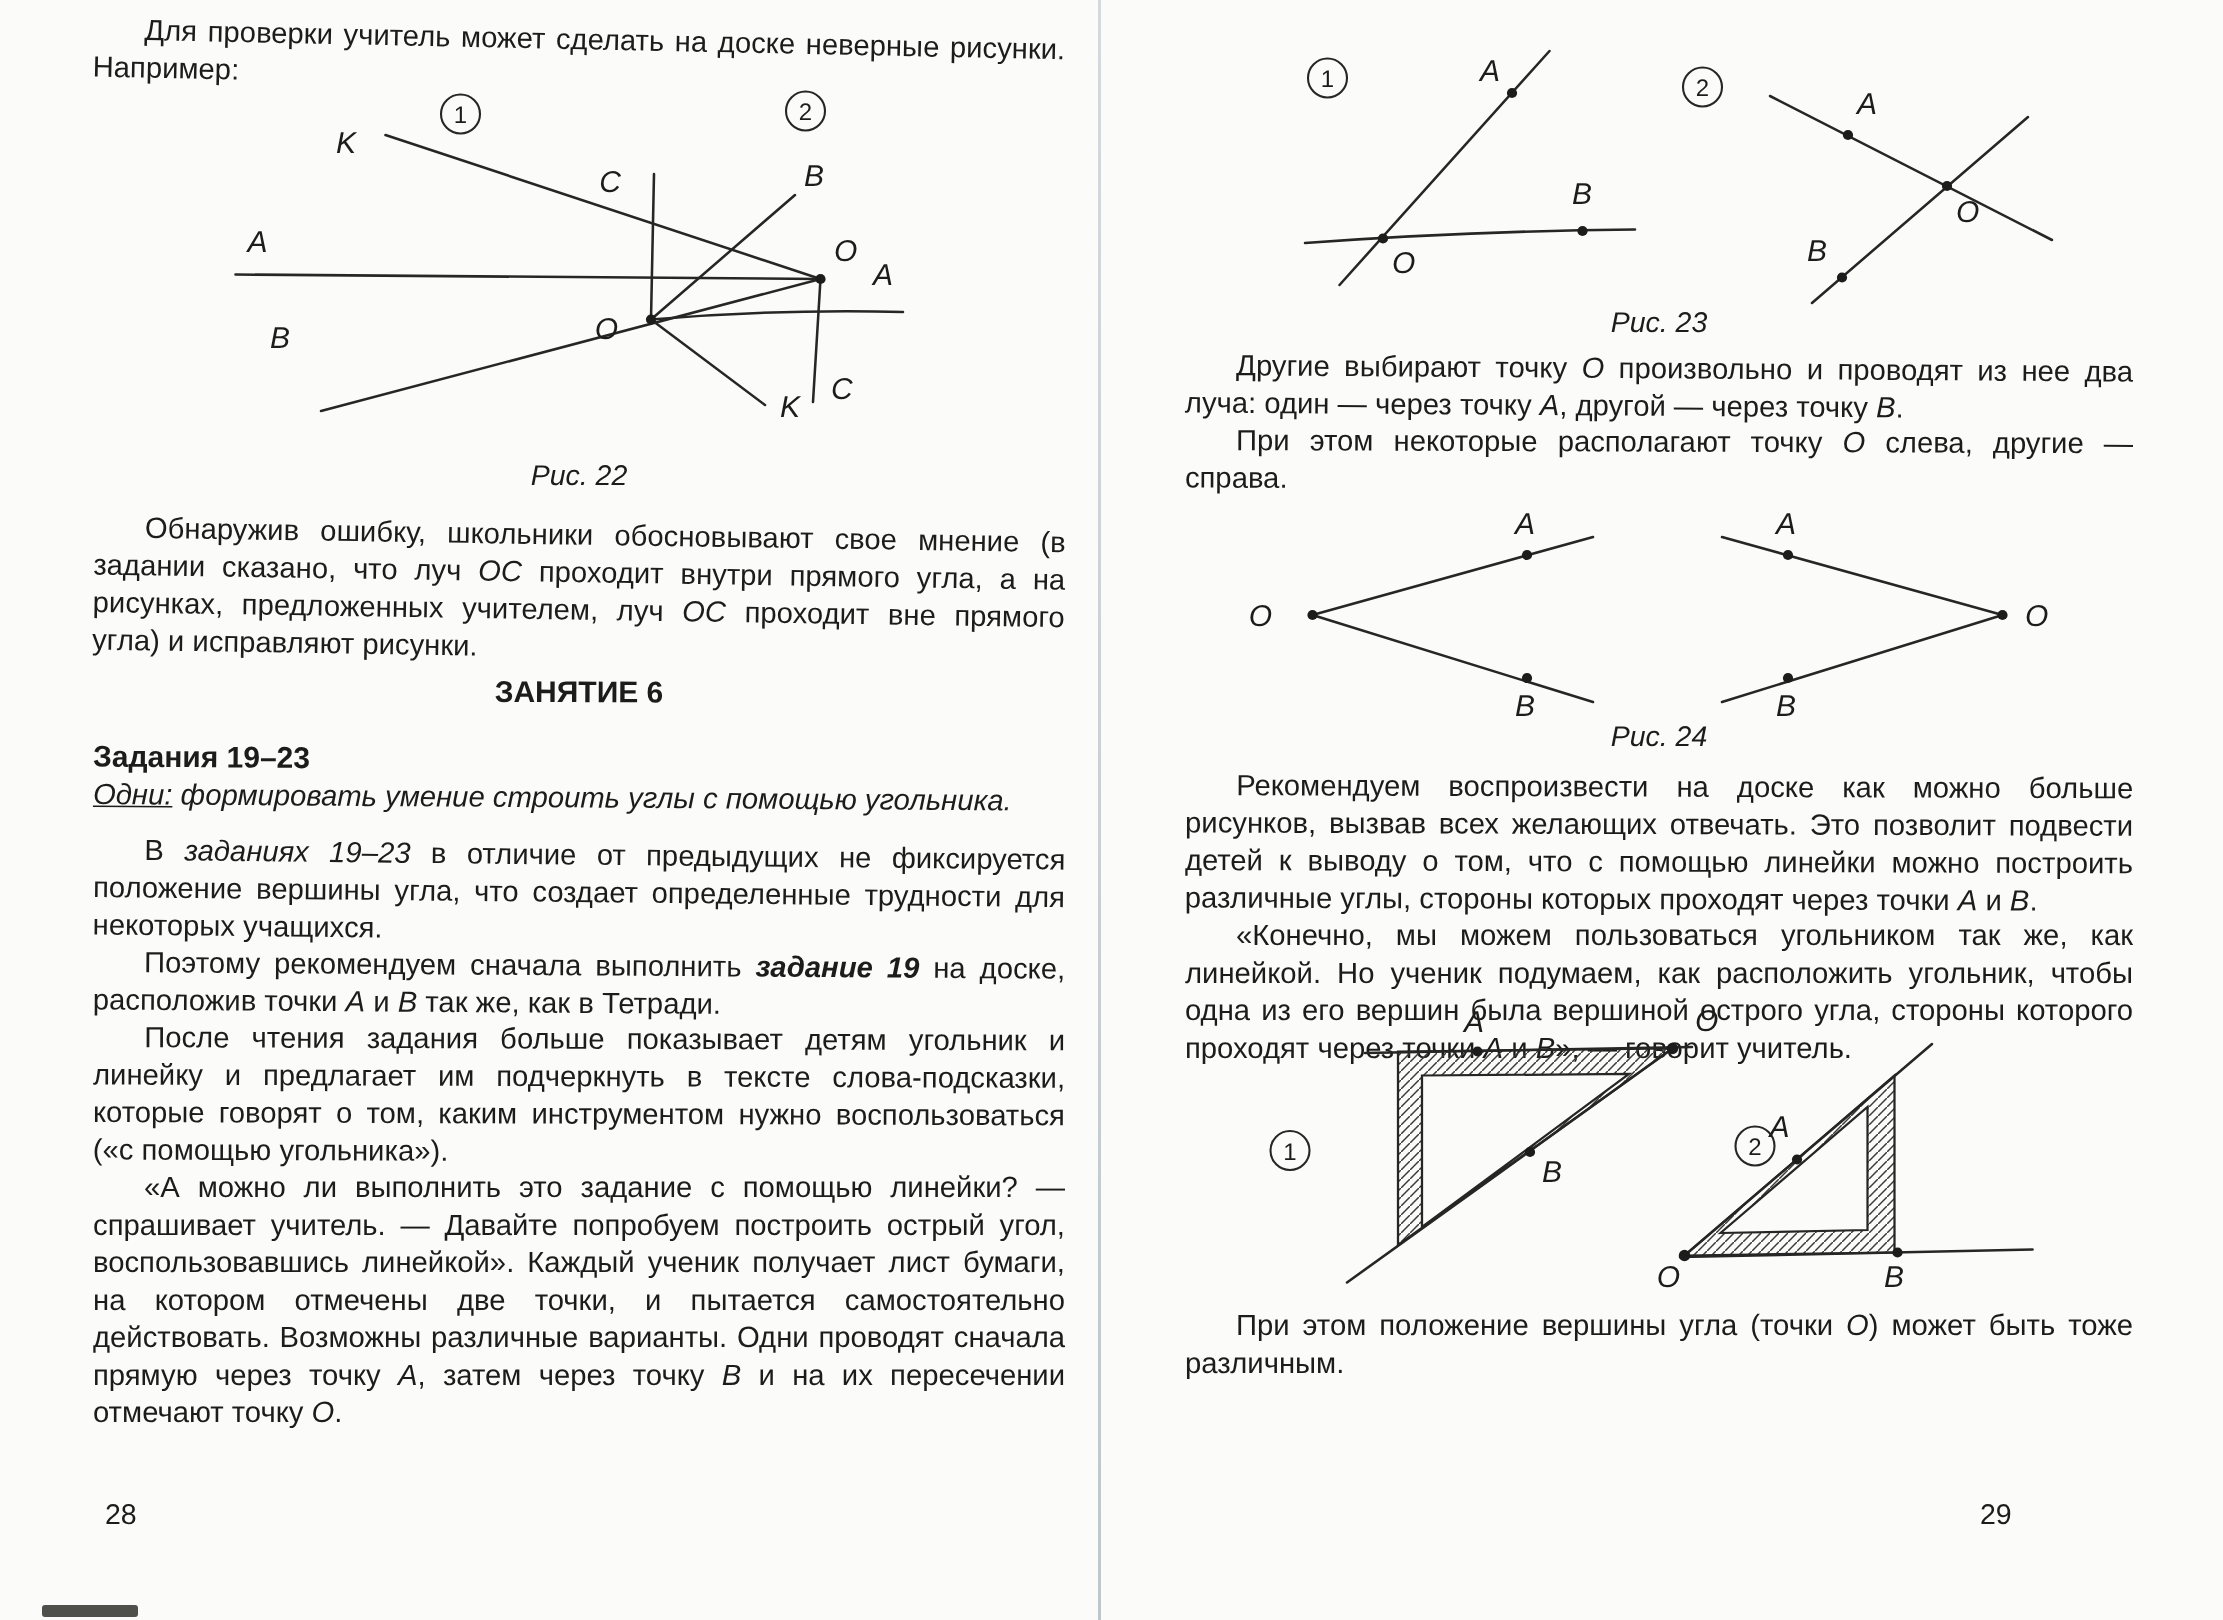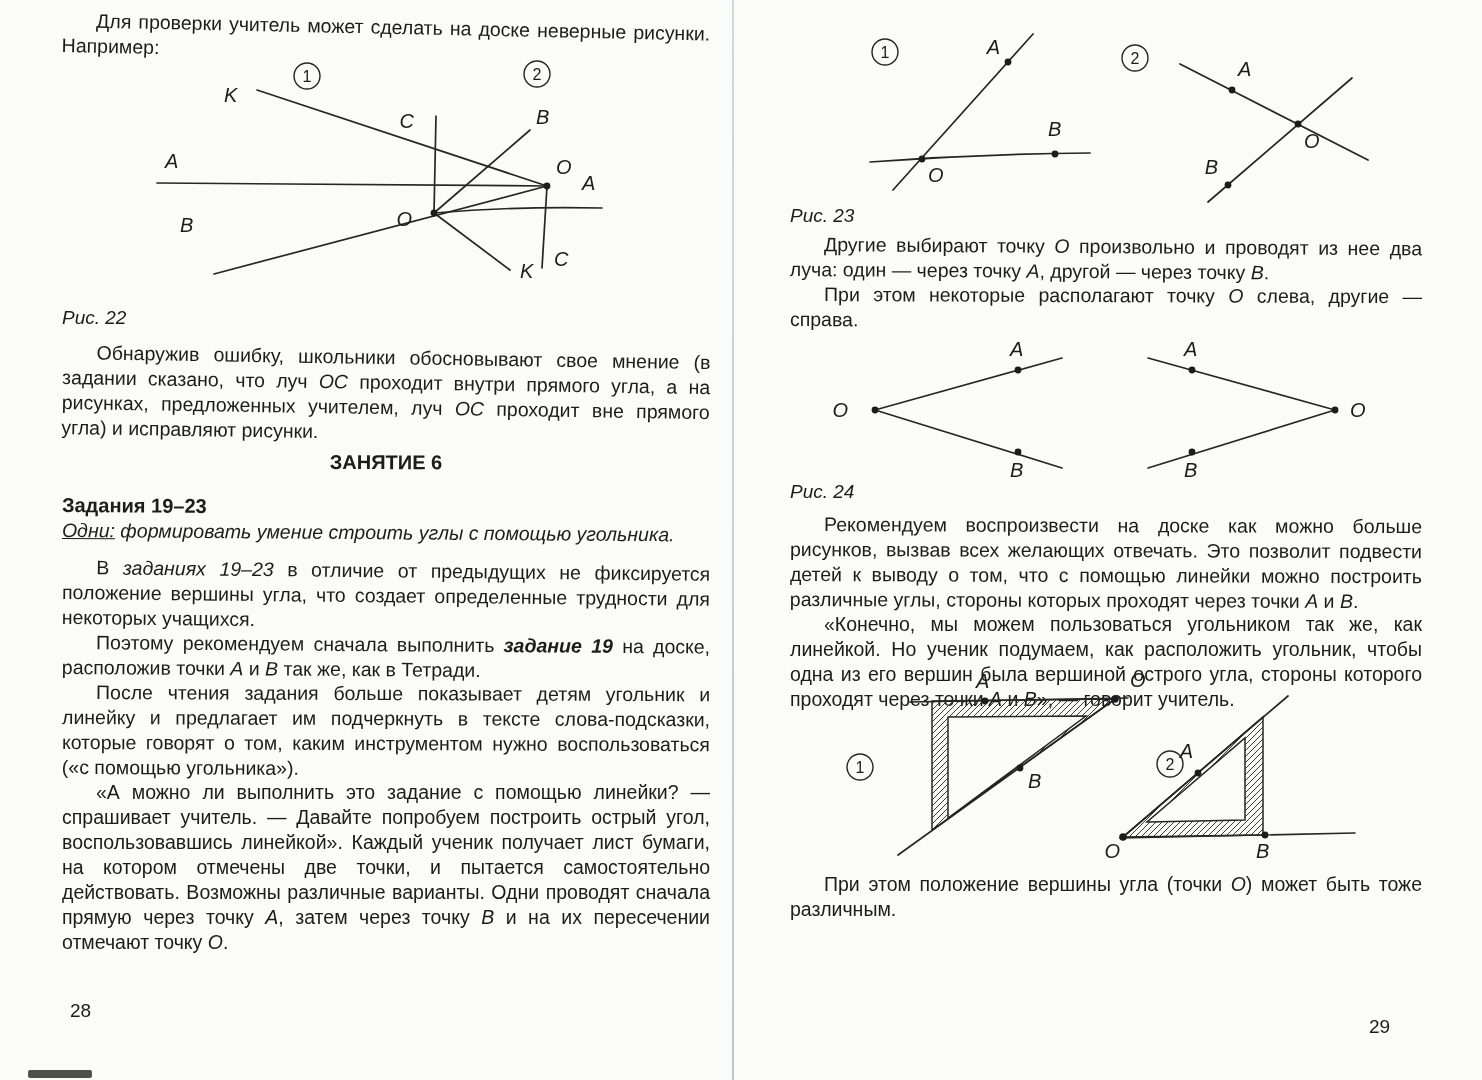--- a/index.html
+++ b/index.html
@@ -13,24 +13,24 @@
   .page{position:absolute;top:0;}
   .page-left{left:62px;width:648px;}
   .page-right{left:790px;width:632px;}
   p.body{margin:0;font-size:19.5px;line-height:25px;text-align:justify;text-indent:34px;}
   p.noind{text-indent:0;}
   .rt-i{font-style:italic;}
   .rt-b{font-weight:bold;}
   .rt-u{text-decoration:underline;}
   .heading{font-weight:bold;font-size:20px;text-align:center;margin:0;}
   .subheading{font-weight:bold;font-size:20px;margin:0;line-height:25px;}
-  .caption{text-align:left;font-style:italic;font-size:19px;line-height:24px;margin:0;}
+  .caption{text-align:center;font-style:italic;font-size:19px;line-height:24px;margin:0;}
   .pagenum{position:absolute;top:1000px;font-size:19px;}
   .pagenum-left{left:70px;}
-  .pagenum-right{left:1369px;margin-top:16px;}
+  .pagenum-right{left:1320px;}
   .fig{display:block;}
   svg{display:block;}
   .fl{stroke:#262626;stroke-width:1.7;fill:none;stroke-linecap:round;}
   .fdot{fill:#1c1c1c;}
   .flbl{font:italic 20px "Liberation Sans", sans-serif;fill:#1c1c1c;}
   .fnum{font:16px "Liberation Sans", sans-serif;fill:#1c1c1c;text-anchor:middle;}
   .fring{stroke:#262626;stroke-width:1.4;fill:none;}
   .hatchline{stroke:#3a3a3a;stroke-width:1;}
   .r12{transform:rotate(1.2deg);transform-origin:0 50%;}
   .r09{transform:rotate(0.9deg);transform-origin:0 50%;}

